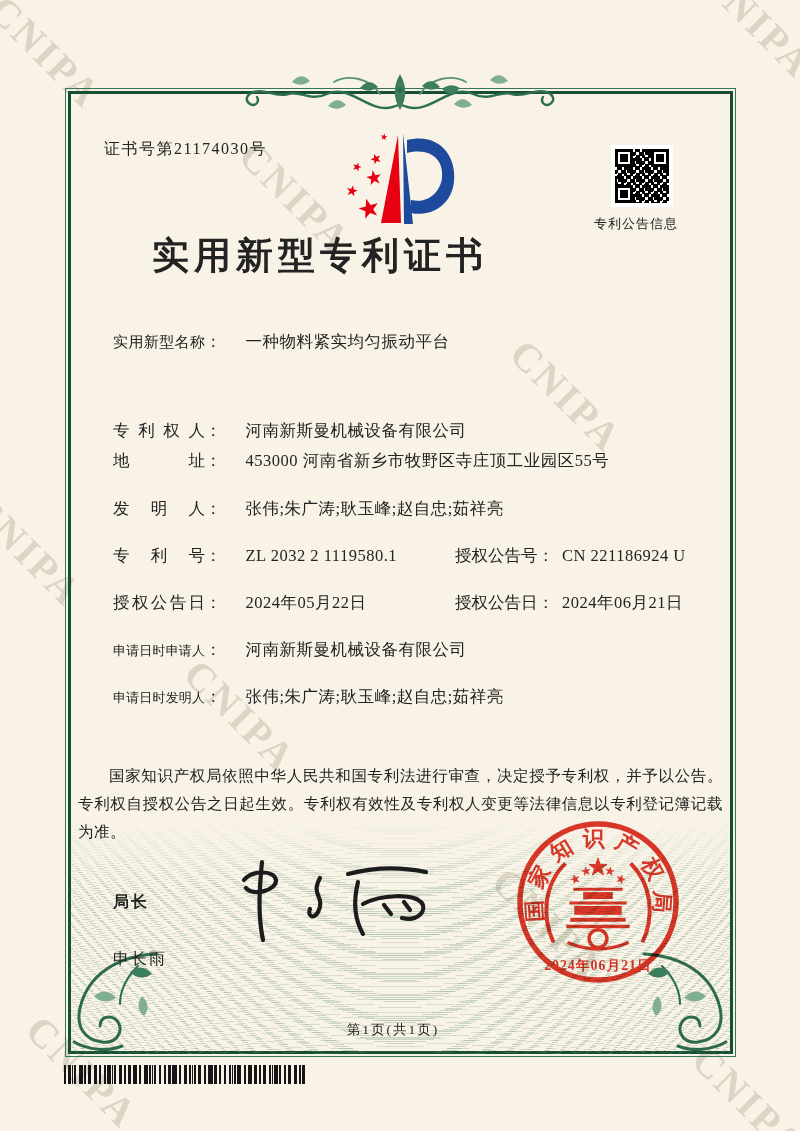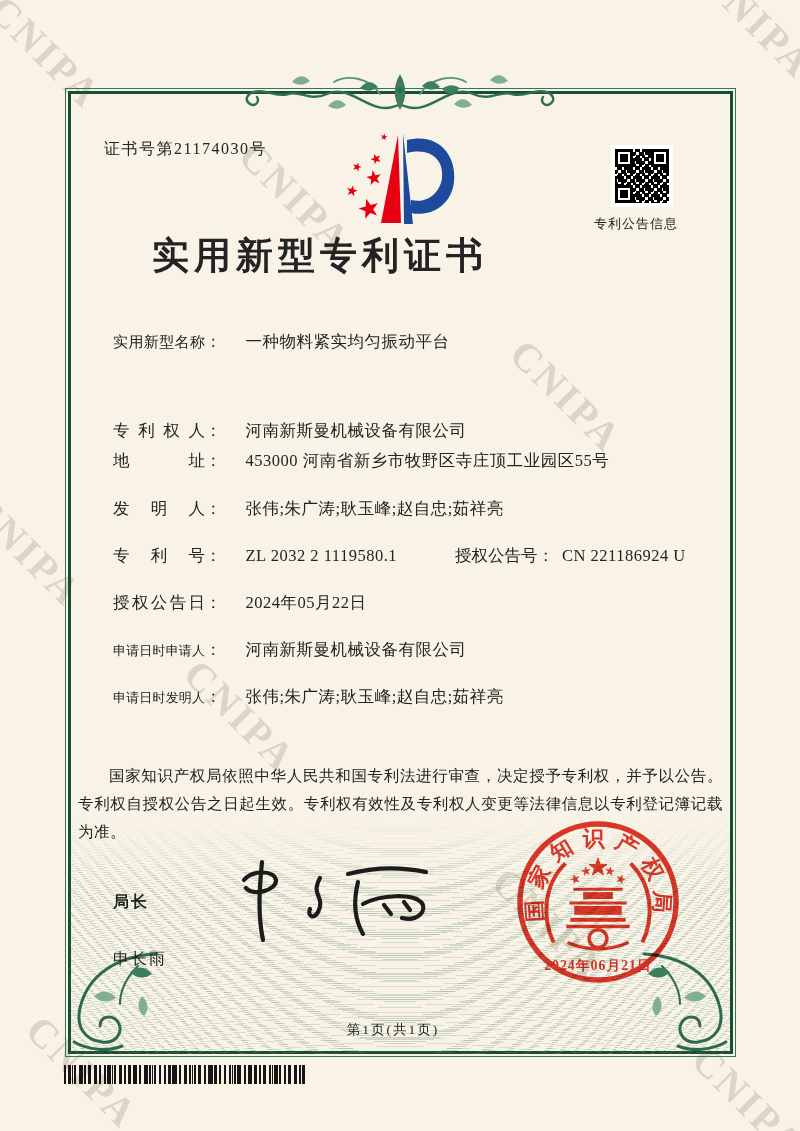--- a/index.html
+++ b/index.html
@@ -179,20 +179,21 @@
 </div>
 <div class="frow" style="top:498px">
   <span class="flabel"><span>发明人</span></span><span class="colon">：</span><span class="fvalue">张伟;朱广涛;耿玉峰;赵自忠;茹祥亮</span>
 </div>
 <div class="frow" style="top:545px">
   <span class="flabel"><span>专利号</span></span><span class="colon">：</span><span class="fvalue">ZL 2032 2 1119580.1</span>
   <span class="col2"><span>授权公告号</span><span>：</span><span class="fvalue">CN 221186924 U</span></span>
 </div>
 <div class="frow" style="top:592px">
   <span class="flabel"><span>授权公告日</span></span><span class="colon">：</span><span class="fvalue">2024年05月22日</span>
+  <span class="col2"><span>授权公告日</span><span>：</span><span class="fvalue">2024年06月21日</span></span>
 </div>
 <div class="frow" style="top:639px">
   <span class="flabel sm"><span>申请日时申请人</span></span><span class="colon">：</span><span class="fvalue">河南新斯曼机械设备有限公司</span>
 </div>
 <div class="frow" style="top:686px">
   <span class="flabel sm"><span>申请日时发明人</span></span><span class="colon">：</span><span class="fvalue">张伟;朱广涛;耿玉峰;赵自忠;茹祥亮</span>
 </div>
 
 <div class="statement">国家知识产权局依照中华人民共和国专利法进行审查，决定授予专利权，并予以公告。专利权自授权公告之日起生效。专利权有效性及专利权人变更等法律信息以专利登记簿记载为准。</div>
 

